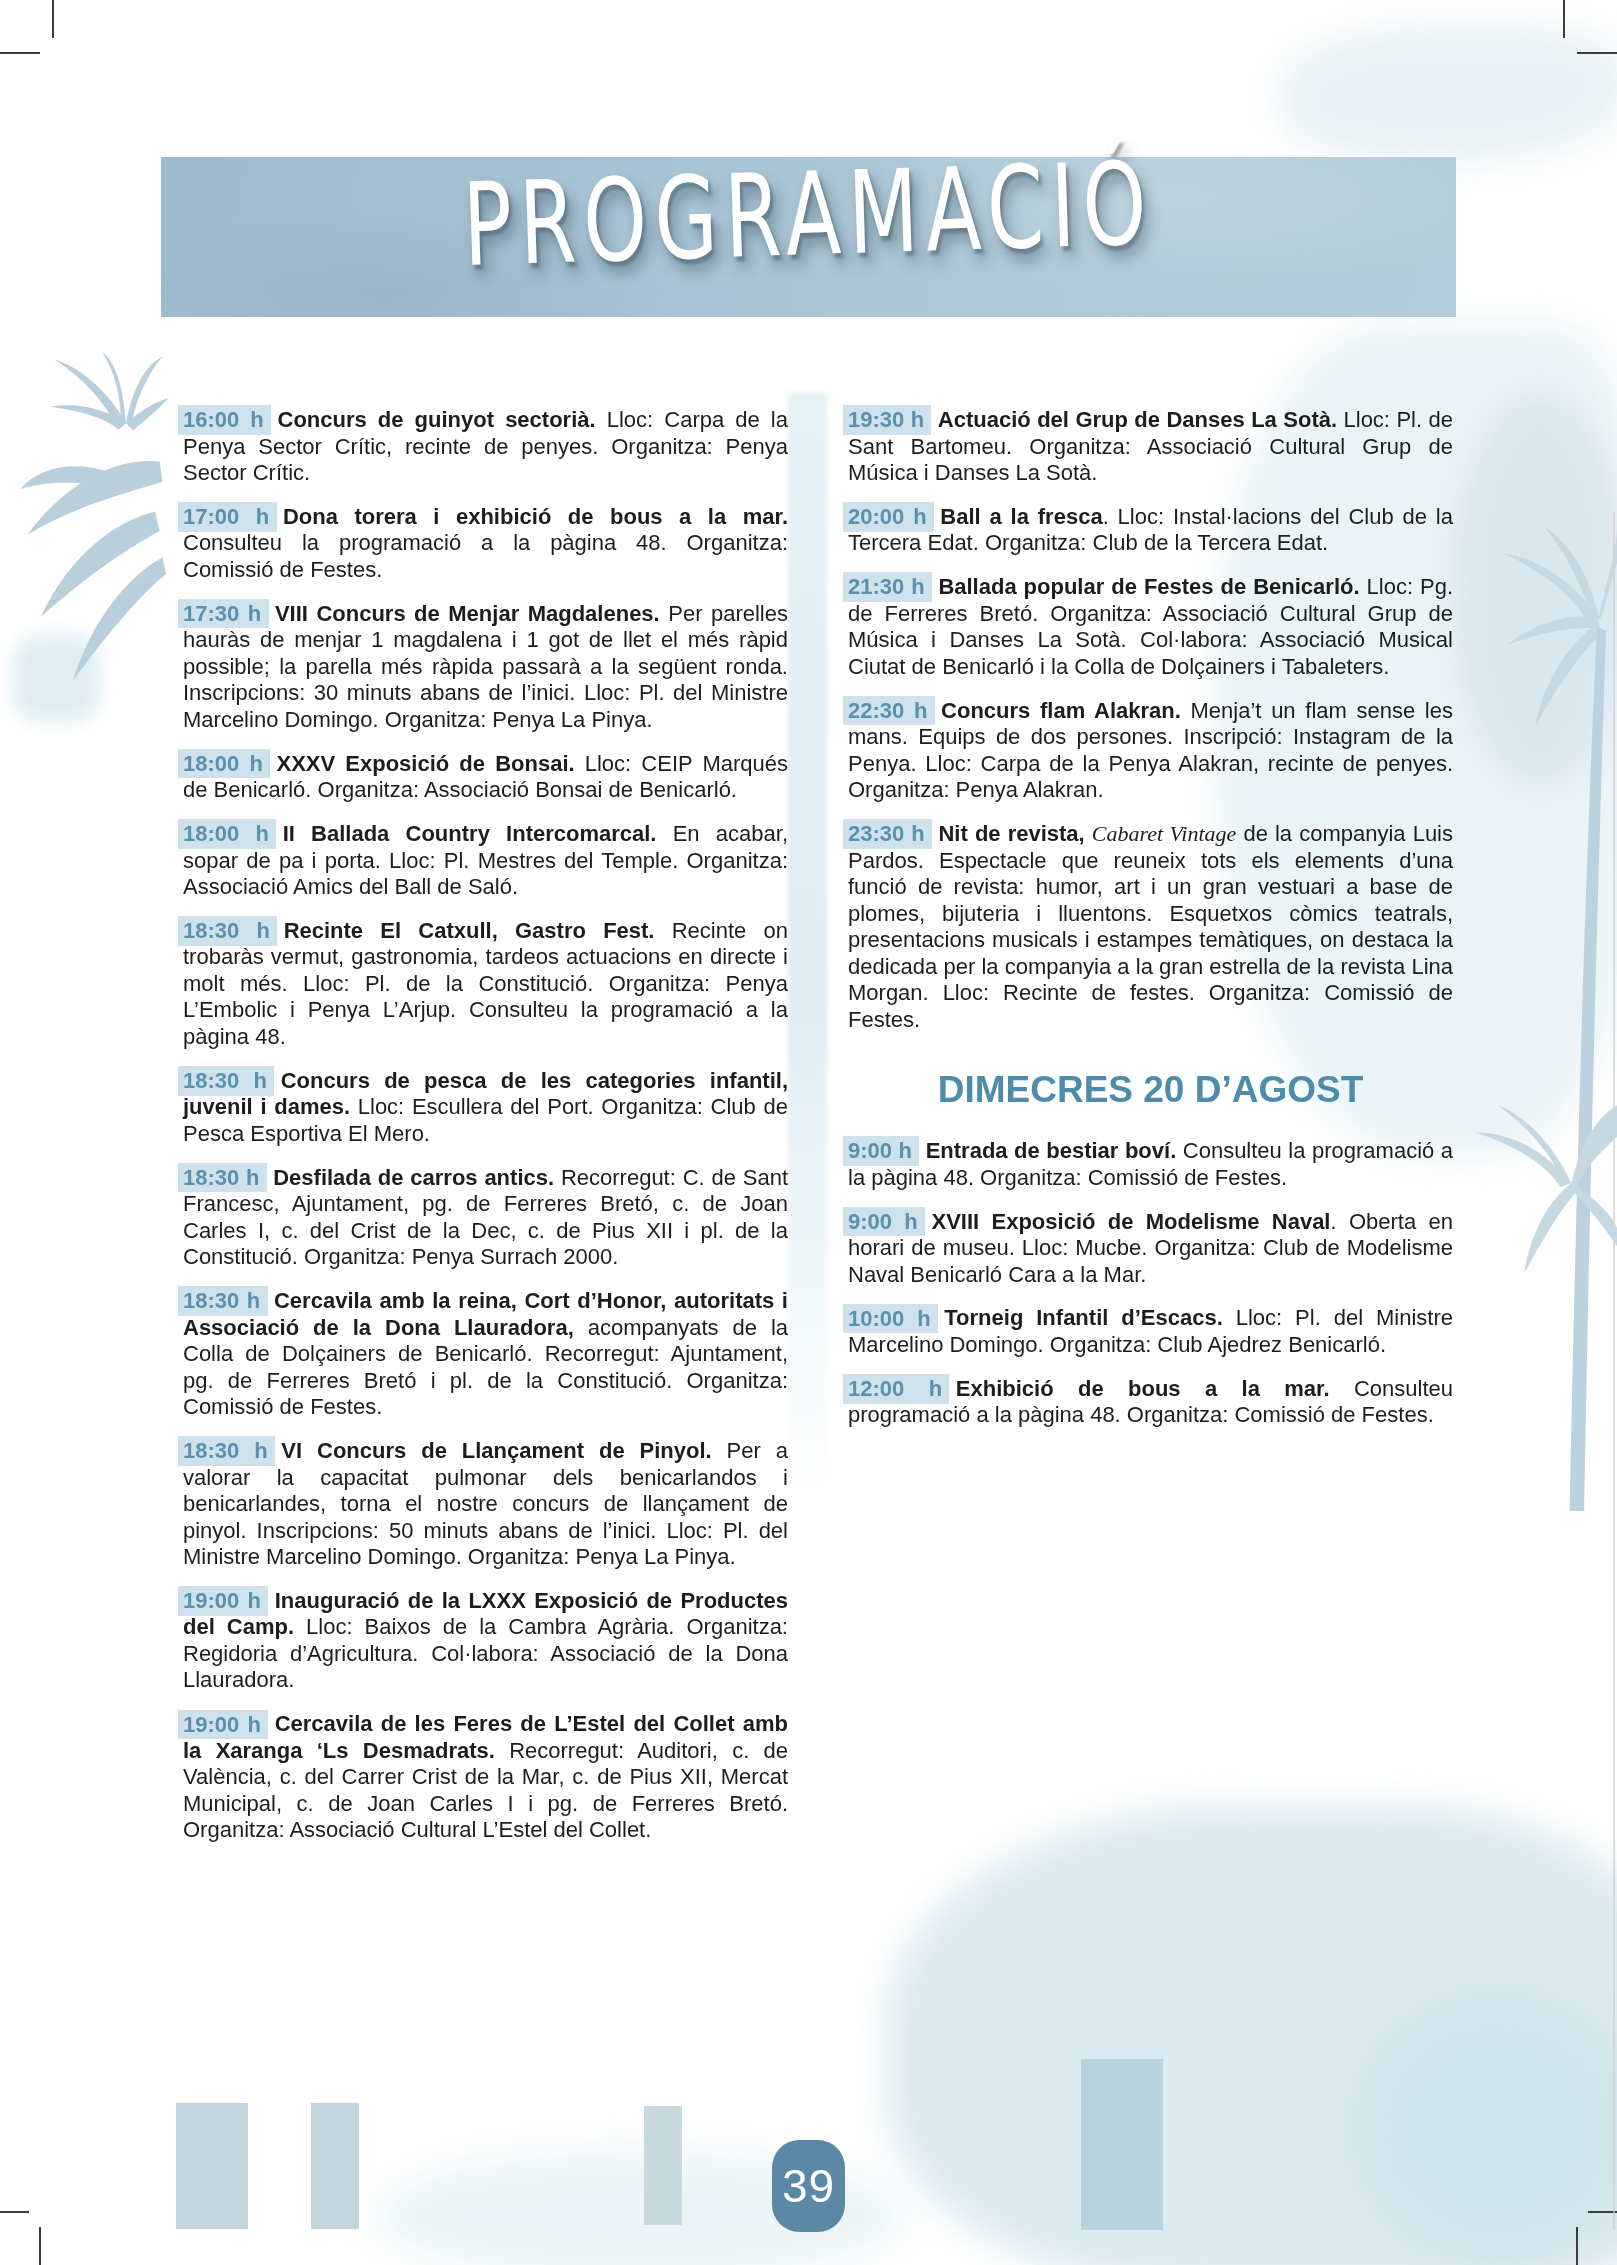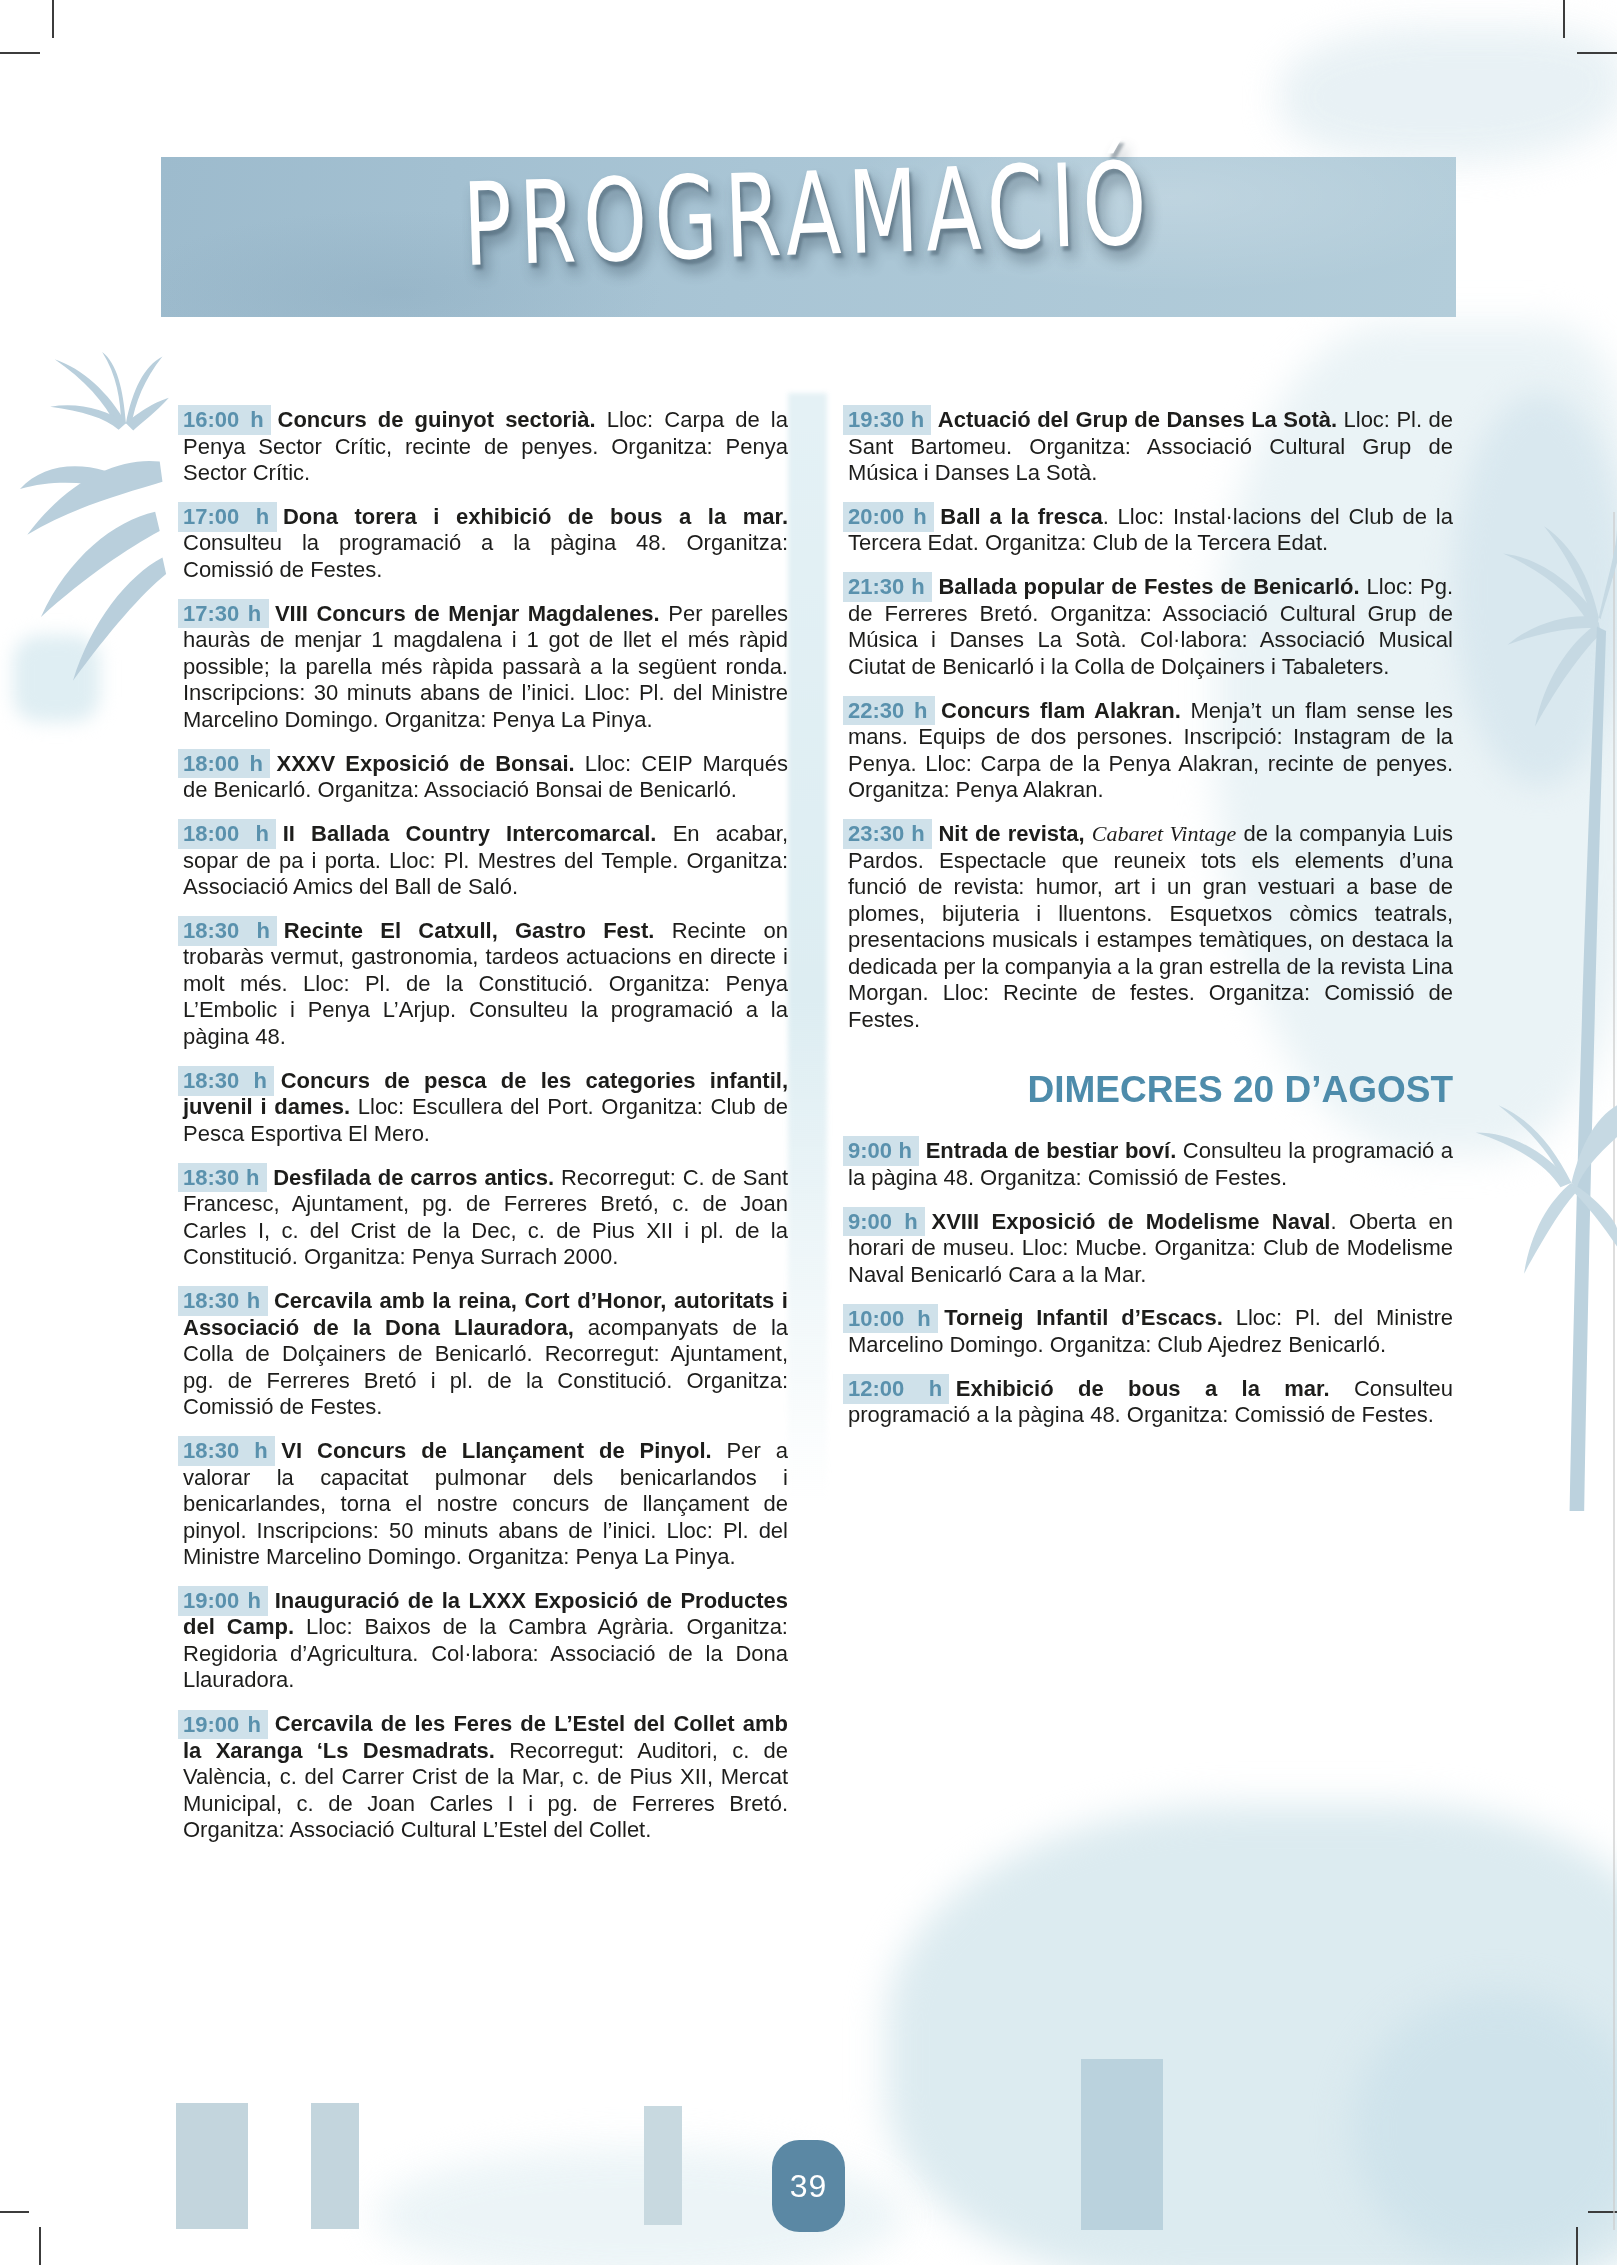--- a/index.html
+++ b/index.html
@@ -58,28 +58,28 @@
   .col-right{left:848px;}
   .entry{margin:0 0 17.4px 0;}
   .chip{
     background:#cfe1ea;color:#5a91ad;font-weight:700;
     padding:1.8px 7.3px 2.7px 4.6px;margin:0 6.4px 0 -4.6px;
   }
   .entry b{font-weight:700;color:#1d1d1b;}
   .entry i{font-style:italic;font-family:Liberation Serif, serif;}
   .day-heading{
     font-size:37px;font-weight:700;color:#4e8cab;
-    margin:37px 0 27.4px 0;text-align:right;line-height:1.1;
+    margin:37px 0 27.4px 0;text-align:center;line-height:1.1;
   }
   
   .page-badge{
     position:absolute;left:772px;top:2140px;width:73px;height:92px;z-index:3;
     background:#5b88a4;border-radius:27.4px;color:#ffffff;
     display:flex;align-items:center;justify-content:center;
-    font-size:32px;letter-spacing:0.9px;
+    font-size:46px;letter-spacing:0.9px;
   }
 </style>
 </head>
 <body>
 
 <div class="page">
 
   <div class="wash wash-tr1"></div>
   <div class="wash wash-tr2"></div>
   <div class="wash wash-tr3"></div>

